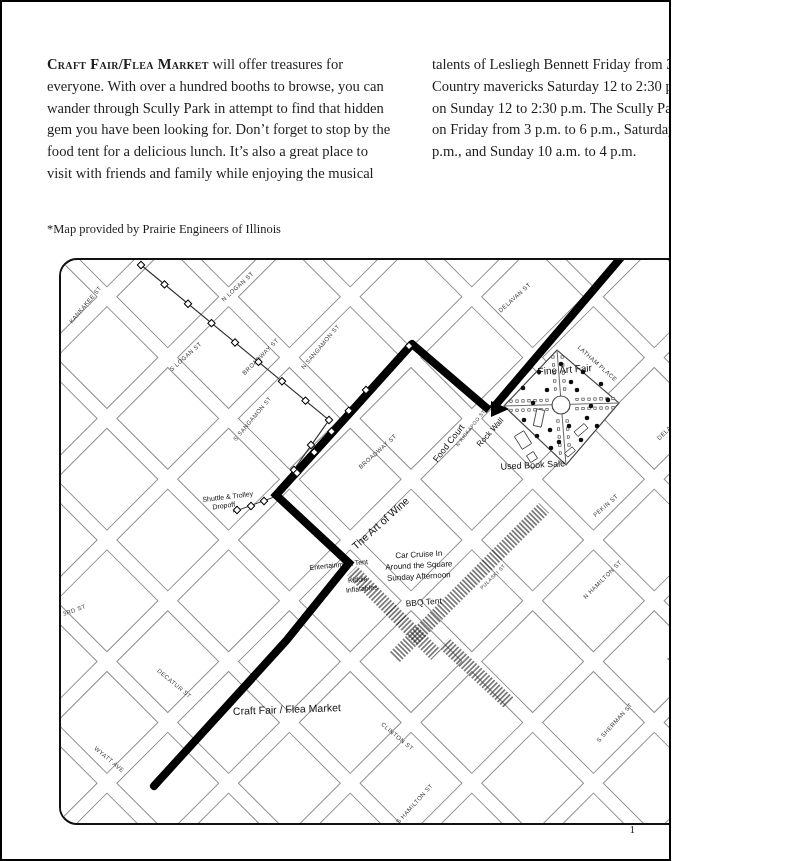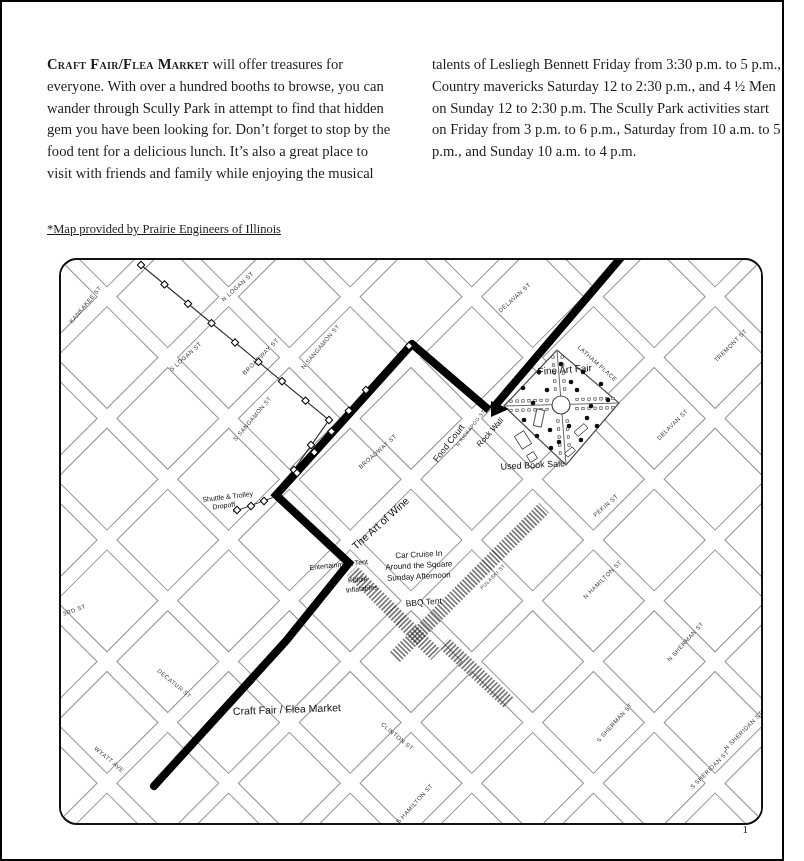--- a/index.html
+++ b/index.html
@@ -1,25 +1,25 @@
 <!DOCTYPE html>
 <html><head>
 <meta charset="utf-8">
 <style>
   html,body{margin:0;padding:0;background:#fff;}
   .page{
-    position:relative;width:784px;height:861px;background:#fff;
+    position:relative;width:671px;height:861px;background:#fff;
     box-sizing:border-box;border:2px solid #000;overflow:hidden;
     font-family:"Liberation Serif", serif;color:#1c1c1c;
   }
   .col{position:absolute;top:52px;font-size:14.6px;line-height:21.8px;text-align:left;}
   .col1{left:45px;width:348px;}
   .col2{left:430px;width:352px;}
   .lead{font-weight:bold;font-variant:small-caps;letter-spacing:.3px;}
-  .credit{position:absolute;left:45px;top:220px;font-size:12.5px;text-decoration:underline;}
+  .credit{position:absolute;left:45px;top:220px;font-size:12.5px;}
   .mapbox{
     position:absolute;left:57px;top:256px;width:700px;height:563px;
     border:2.5px solid #111;border-radius:18px;background:#fff;overflow:hidden;
     box-sizing:content-box;
   }
   .pagenum{position:absolute;right:34px;top:821px;font-size:11px;}
   .street{font-family:"Liberation Sans",sans-serif;fill:#3a3a3a;letter-spacing:.45px;}
   .place{font-family:"Liberation Sans",sans-serif;fill:#101010;}
 </style>
 </head>

